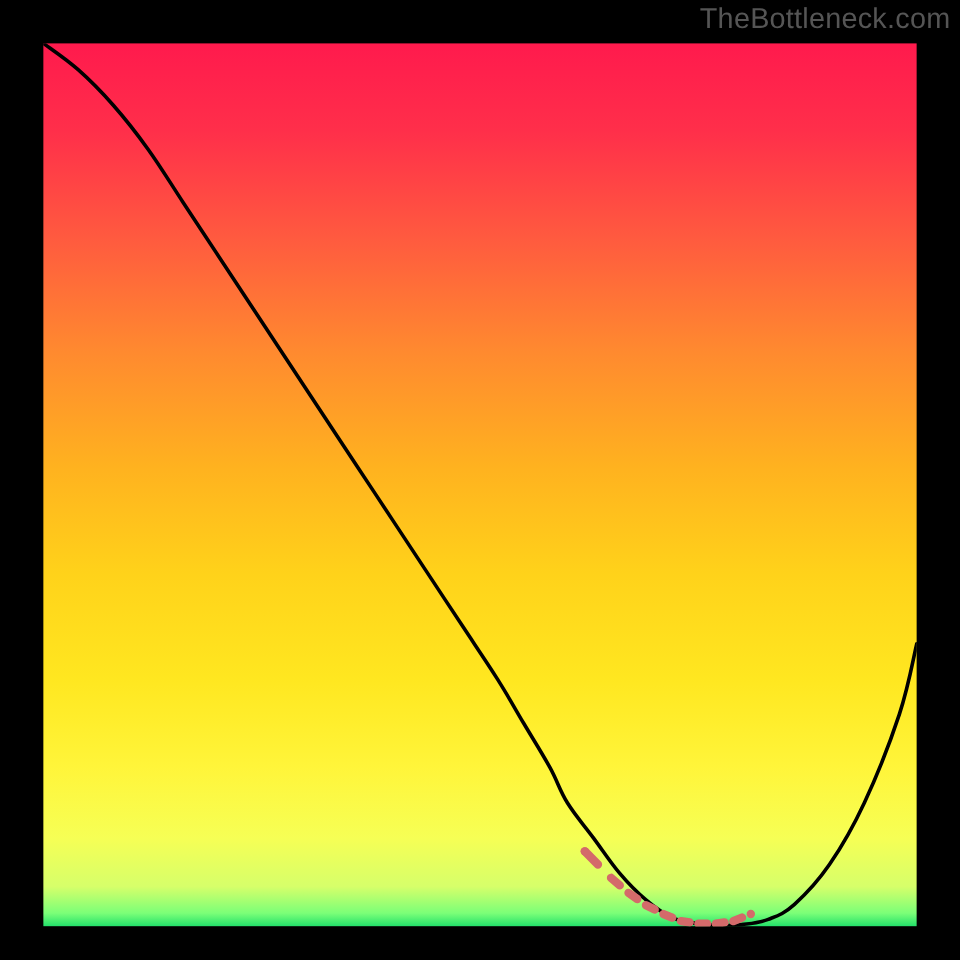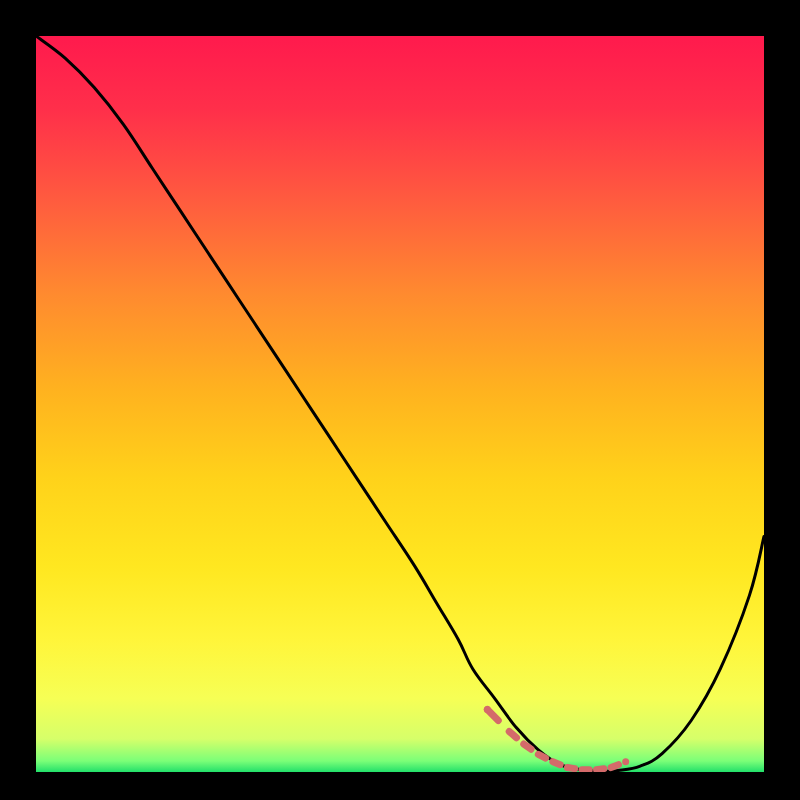--- a/index.html
+++ b/index.html
@@ -45,20 +45,21 @@
     inset: 0;
     width: 100%;
     height: 100%;
   }
 </style>
 </head>
 <body>
 
 <div class="frame">
 
+  <div class="watermark">TheBottleneck.com</div>
 
   <div class="plot-area">
 
     <svg class="gradient-fill" viewBox="0 0 728 736" preserveAspectRatio="none">
       <defs>
         <linearGradient id="vg" x1="0" y1="0" x2="0" y2="1">
             <stop offset="0%" stop-color="#ff1a4d"></stop>
             <stop offset="10%" stop-color="#ff2f4a"></stop>
             <stop offset="22%" stop-color="#ff5a3f"></stop>
             <stop offset="35%" stop-color="#ff8a2f"></stop>

